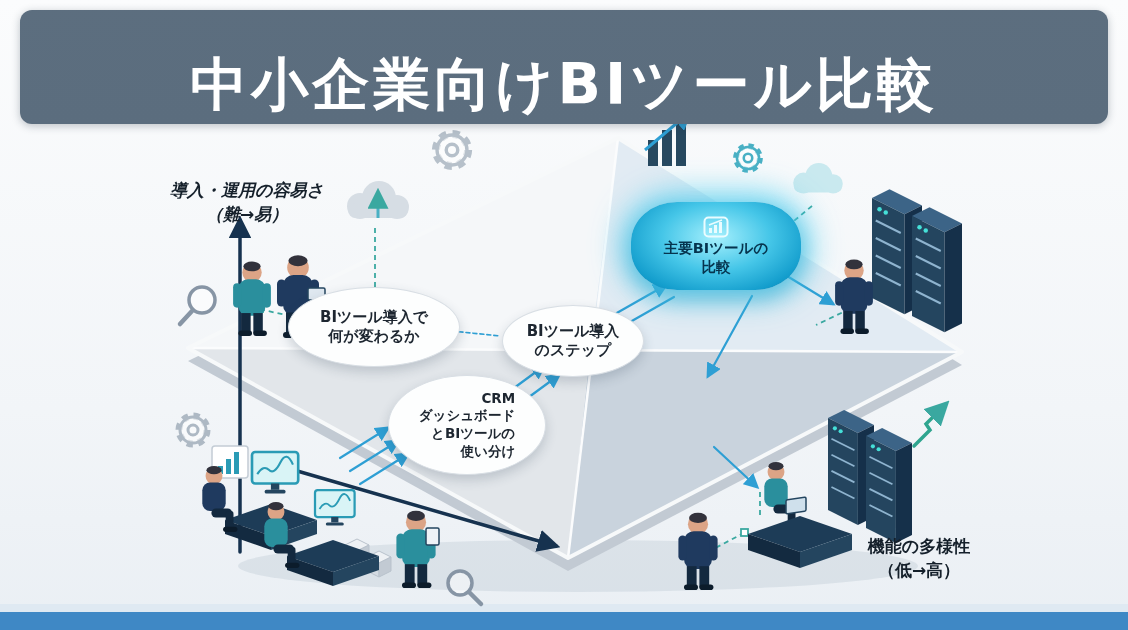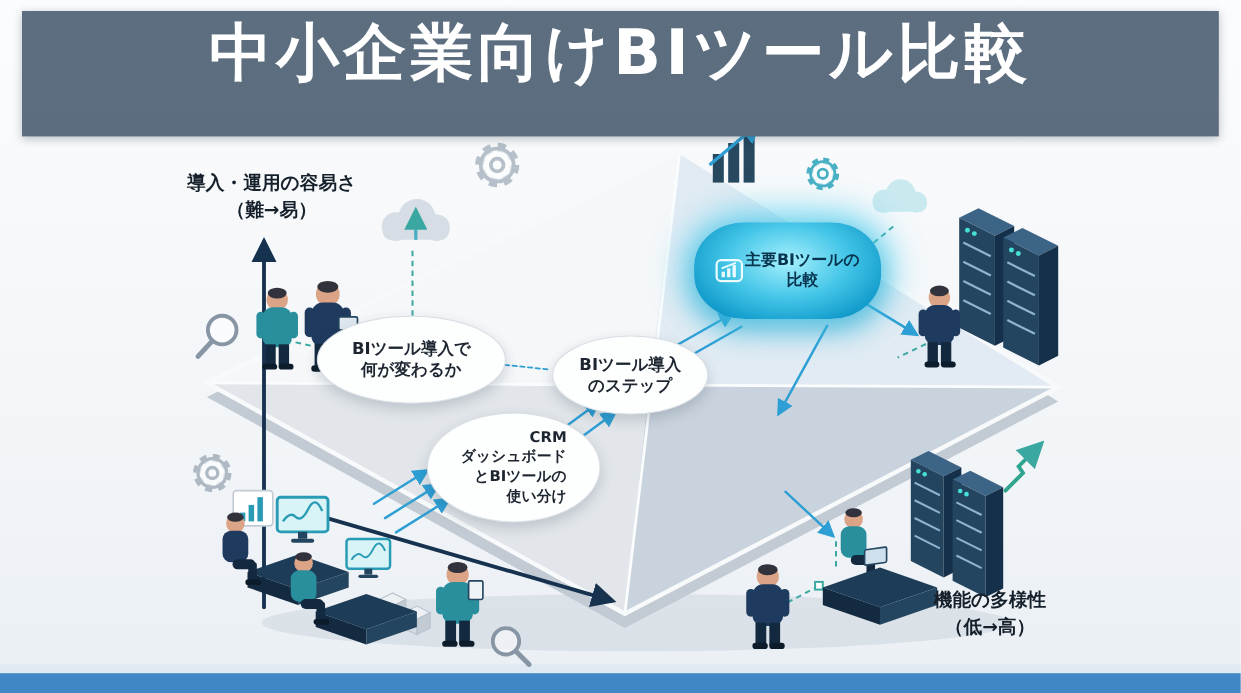--- a/index.html
+++ b/index.html
@@ -4,38 +4,38 @@
 <style>
   * { margin:0; padding:0; box-sizing:border-box; }
   html,body { width:1128px; height:630px; }
   body { font-family:"DejaVu Sans","Liberation Sans",sans-serif; background:#ffffff; }
   .stage { position:relative; width:1128px; height:630px; overflow:hidden;
            background:linear-gradient(180deg,#fbfcfd 0%,#f2f5f8 65%,#eaeff4 100%); }
   .scene { position:absolute; inset:0; }
 
   .banner { position:absolute; left:20px; top:10px; width:1088px; height:114px;
             background:linear-gradient(180deg,#63748421,#00000000), #5b6d7e;
-            border-radius:0; display:flex; align-items:flex-start; justify-content:center;
+            border-radius:12px; display:flex; align-items:flex-end; justify-content:center;
             box-shadow:0 2px 8px rgba(30,45,60,.28); }
   .banner h1 { color:#ffffff; font-size:57px; font-weight:700; letter-spacing:4px; }
 
   .axis-label { position:absolute; font-weight:700; color:#15202b; font-size:17px;
                 line-height:1.4; text-align:center; white-space:pre-line; }
 
   .node { position:absolute; background:#fdfefe; border:1px solid #d8dee4; border-radius:50%;
           display:flex; align-items:center; justify-content:center; text-align:center;
           font-weight:700; color:#1d2630; box-shadow:0 5px 12px rgba(40,60,80,.20);
           white-space:pre-line; font-size:15px; line-height:1.3; }
   .node.small { font-size:13.5px; }
 
   .glow-node { position:absolute; left:631px; top:202px; width:170px; height:88px;
                border-radius:46px/40px;
                background:radial-gradient(ellipse at 50% 40%,#a6f0fd 0%,#45c6e8 45%,#149ecd 78%,#0b7cad 100%);
                box-shadow:0 0 30px 9px rgba(70,205,240,.75), 0 8px 20px rgba(20,120,160,.45);
-               display:flex; flex-direction:row; align-items:center; justify-content:center;
+               display:flex; flex-direction:column; align-items:center; justify-content:center;
                gap:1px; color:#06344e; font-weight:700; text-align:center;
                white-space:pre-line; font-size:14.5px; line-height:1.25; }
   .glow-node svg { display:block; }
 </style>
 </head>
 <body>
 
 <div class="stage">
 
   <svg class="scene" viewBox="0 0 1128 630">
@@ -253,23 +253,23 @@
         <polygon points="46,16 92,0 92,14 46,30" fill="#24455f"></polygon>
       </g>
       <use href="#person-sit" transform="translate(276,564) scale(1.3)" style="--suit:#2a8f9d"></use>
     </g>
   </svg>
 
   <div class="banner">
     <h1>中小企業向けBIツール比較</h1>
   </div>
 
-  <div class="axis-label" style="left:138px; top:156px; width:218px;">導入・運用の容易さ
+  <div class="axis-label" style="left:138px; top:179px; width:218px;font-style:italic;">導入・運用の容易さ
 （難→易）</div>
-  <div class="axis-label" style="left:811px; top:535px; width:178px;">機能の多様性
+  <div class="axis-label" style="left:830px; top:535px; width:178px;">機能の多様性
 （低→高）</div>
 
   <div class="node" style="left:502px; top:305px; width:142px; height:72px;">BIツール導入
 のステップ</div>
   <div class="node" style="left:288px; top:287px; width:172px; height:80px;">BIツール導入で
 何が変わるか</div>
   <div class="node small" style="left:388px; top:375px; width:158px; height:100px;text-align:right;">CRM
 ダッシュボード
 とBIツールの
 使い分け</div>

